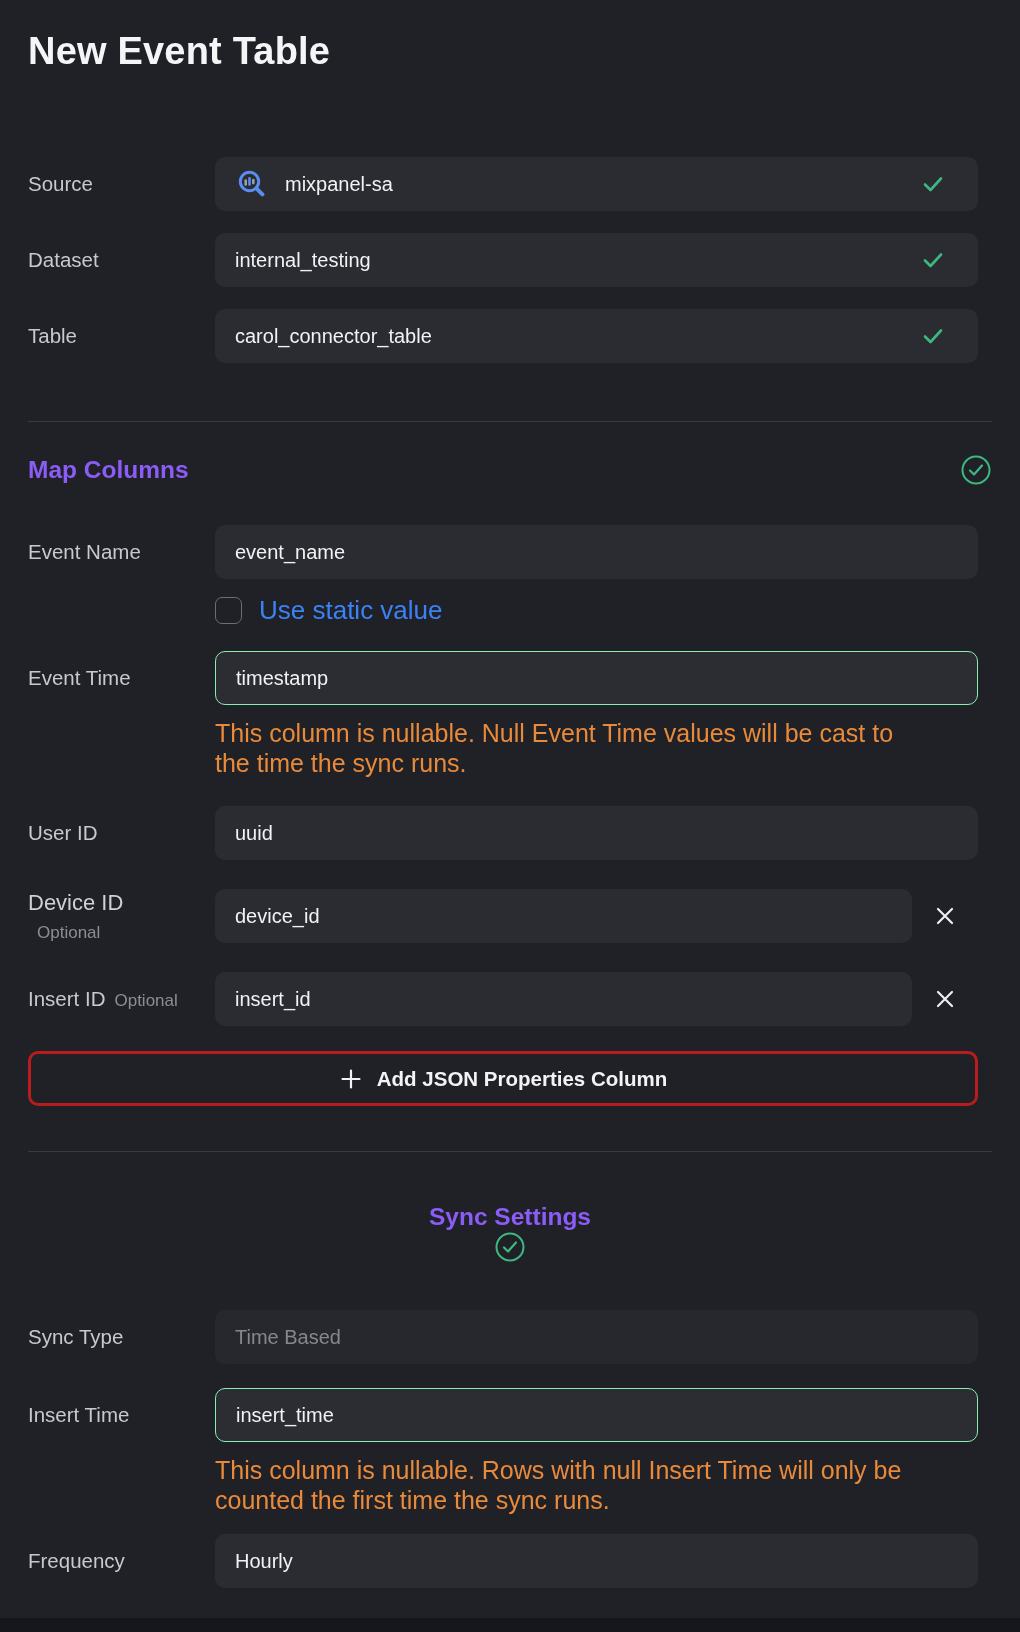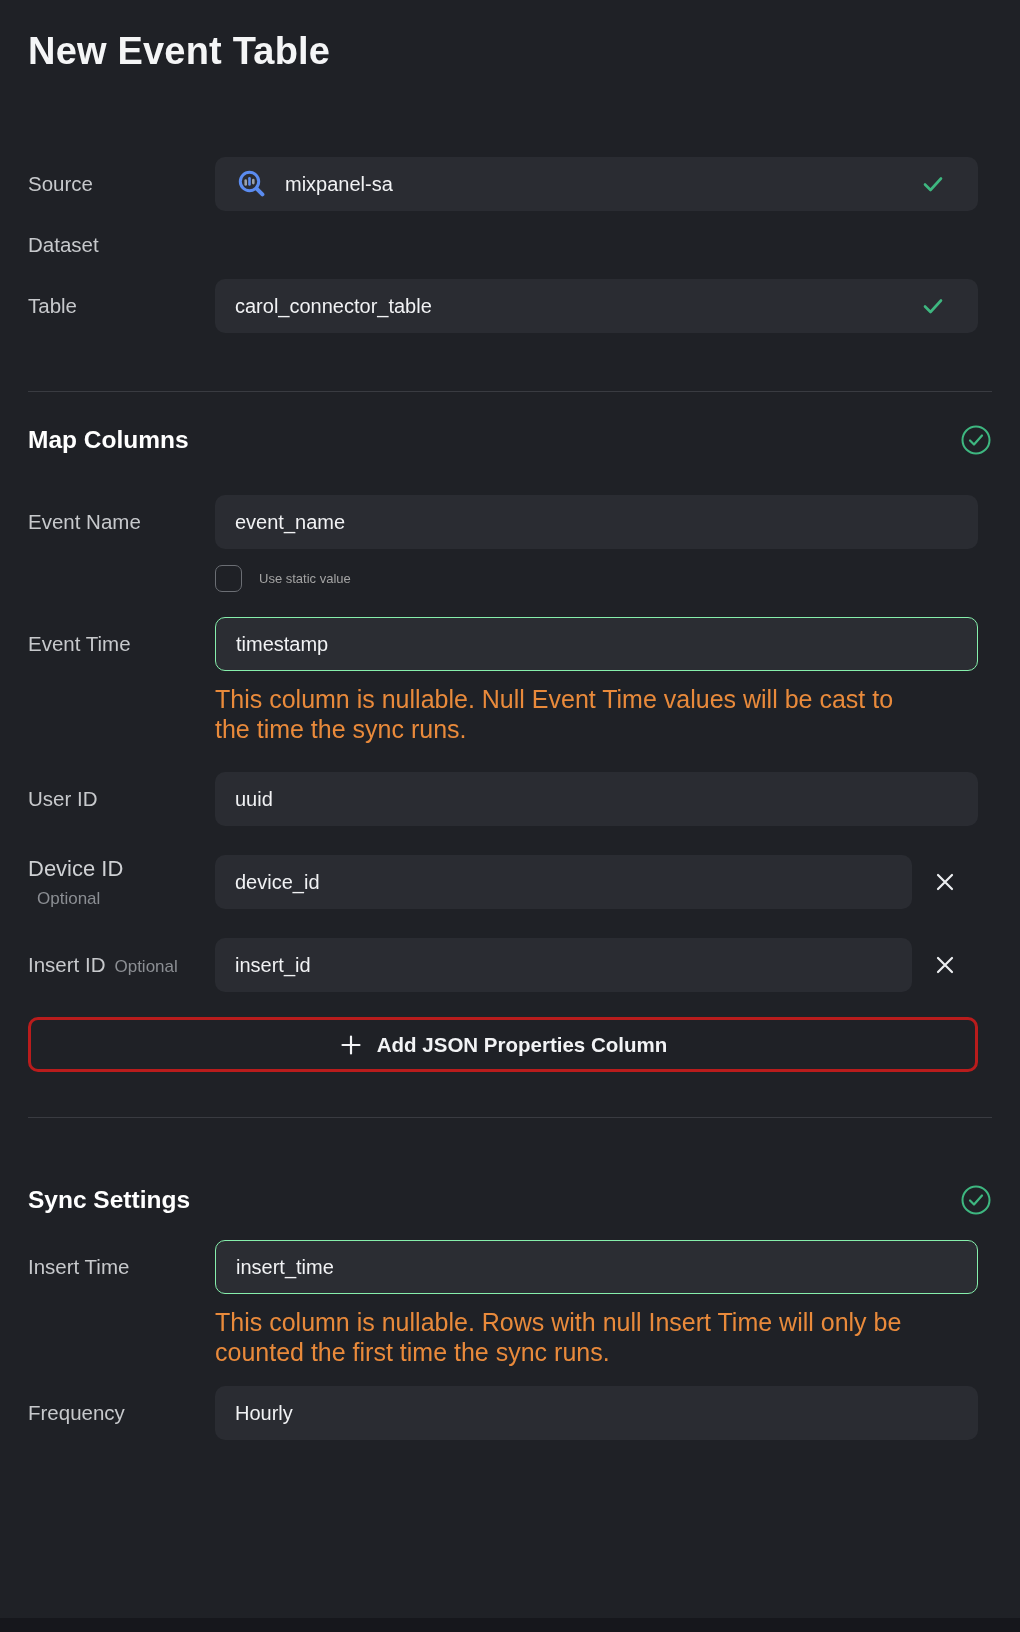--- a/index.html
+++ b/index.html
@@ -31,32 +31,32 @@
   .bq-icon{display:flex;margin-right:16px;flex-shrink:0;}
   .x-btn{
     width:66px;height:54px;display:flex;align-items:center;justify-content:center;
     background:transparent;border:none;cursor:pointer;padding:0;flex-shrink:0;
   }
   .divider{height:1px;background:#393b41;}
   .divider.d1{margin-top:58px;}
   .divider.d2{margin-top:45px;}
   .section-head{display:flex;align-items:center;justify-content:space-between;}
   .section-head.mc{margin-top:32px;}
-  .section-head.ss{margin-top:66px;}
-  .section-head h2{color:#ffffff;font-size:24.5px;font-weight:700;margin:0;}
+  .section-head.ss{margin-top:51px;flex-direction:column;}
+  .section-head h2{color:#8b5cf6;font-size:24.5px;font-weight:700;margin:0;}
   .circle-check{display:flex;}
   .row-source{margin-top:84px;}
   .row-dataset,.row-table{margin-top:22px;}
   .row-event-name{margin-top:39px;}
   .checkbox-row{margin-top:16px;margin-left:187px;display:flex;align-items:center;gap:17px;}
   .checkbox{
     width:27px;height:27px;border:1.5px solid #6b6e74;border-radius:7px;
     background:transparent;box-sizing:border-box;cursor:pointer;padding:0;
   }
-  .checkbox-label{color:#a3a3a3;font-size:13px;font-weight:500;}
+  .checkbox-label{color:#3b82f6;font-size:26px;font-weight:500;}
   .row-event-time{margin-top:25px;}
   .warning{
     margin-left:187px;margin-top:13px;max-width:718px;
     color:#e98a3b;font-size:25px;line-height:30px;font-weight:400;
   }
   .row-user-id{margin-top:28px;}
   .row-device-id{margin-top:29px;}
   .row-insert-id{margin-top:29px;}
   .add-btn-row{margin-top:25px;margin-right:14px;}
   .add-btn{
@@ -93,20 +93,28 @@
       <span class="check-icon">
         <svg width="26" height="26" viewBox="0 0 26 26">
             <path d="M5 13.5 L10.5 19 L21 7.5" fill="none" stroke="#3eb780" stroke-width="2.6" stroke-linecap="round" stroke-linejoin="round"></path>
           </svg>
       </span>
     </div>
   </div>
 
   <div class="form-row row-dataset">
     <div class="label-col">Dataset</div>
+    <div class="field">
+      <span>internal_testing</span>
+      <span class="check-icon">
+        <svg width="26" height="26" viewBox="0 0 26 26">
+            <path d="M5 13.5 L10.5 19 L21 7.5" fill="none" stroke="#3eb780" stroke-width="2.6" stroke-linecap="round" stroke-linejoin="round"></path>
+          </svg>
+      </span>
+    </div>
   </div>
 
   <div class="form-row row-table">
     <div class="label-col">Table</div>
     <div class="field">
       <span>carol_connector_table</span>
       <span class="check-icon">
         <svg width="26" height="26" viewBox="0 0 26 26">
             <path d="M5 13.5 L10.5 19 L21 7.5" fill="none" stroke="#3eb780" stroke-width="2.6" stroke-linecap="round" stroke-linejoin="round"></path>
           </svg>
@@ -197,20 +205,26 @@
   <div class="section-head ss">
     <h2>Sync Settings</h2>
     <span class="circle-check">
       <svg width="32" height="32" viewBox="0 0 32 32">
           <circle cx="16" cy="16" r="13.5" fill="none" stroke="#3eb780" stroke-width="2"></circle>
           <path d="M10 16.5 L14 20.5 L22 11.5" fill="none" stroke="#3eb780" stroke-width="2.2" stroke-linecap="round" stroke-linejoin="round"></path>
         </svg>
     </span>
   </div>
 
+  <div class="form-row row-sync-type">
+    <div class="label-col">Sync Type</div>
+    <div class="field disabled">
+      <span>Time Based</span>
+    </div>
+  </div>
 
   <div class="form-row row-insert-time">
     <div class="label-col">Insert Time</div>
     <div class="field bordered">
       <span>insert_time</span>
     </div>
   </div>
 
   <div class="warning">This column is nullable. Rows with null Insert Time will only be counted the first time the sync runs.</div>
 

